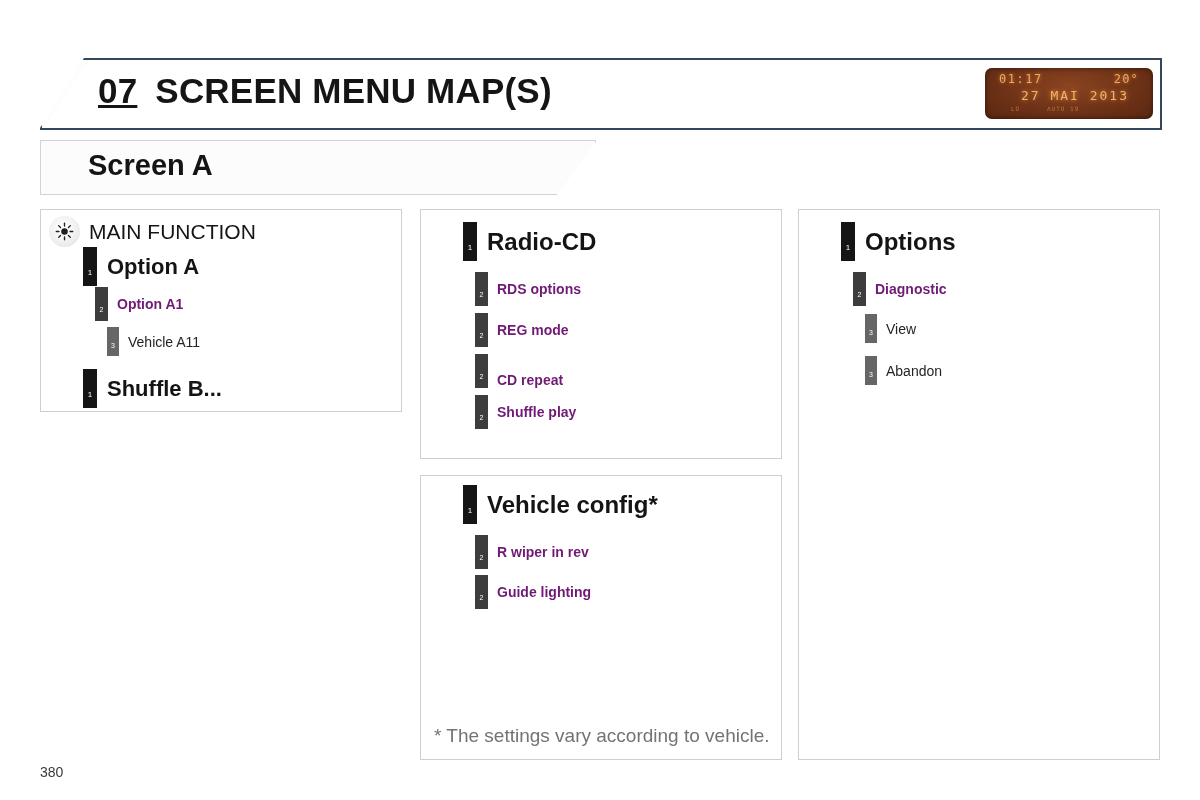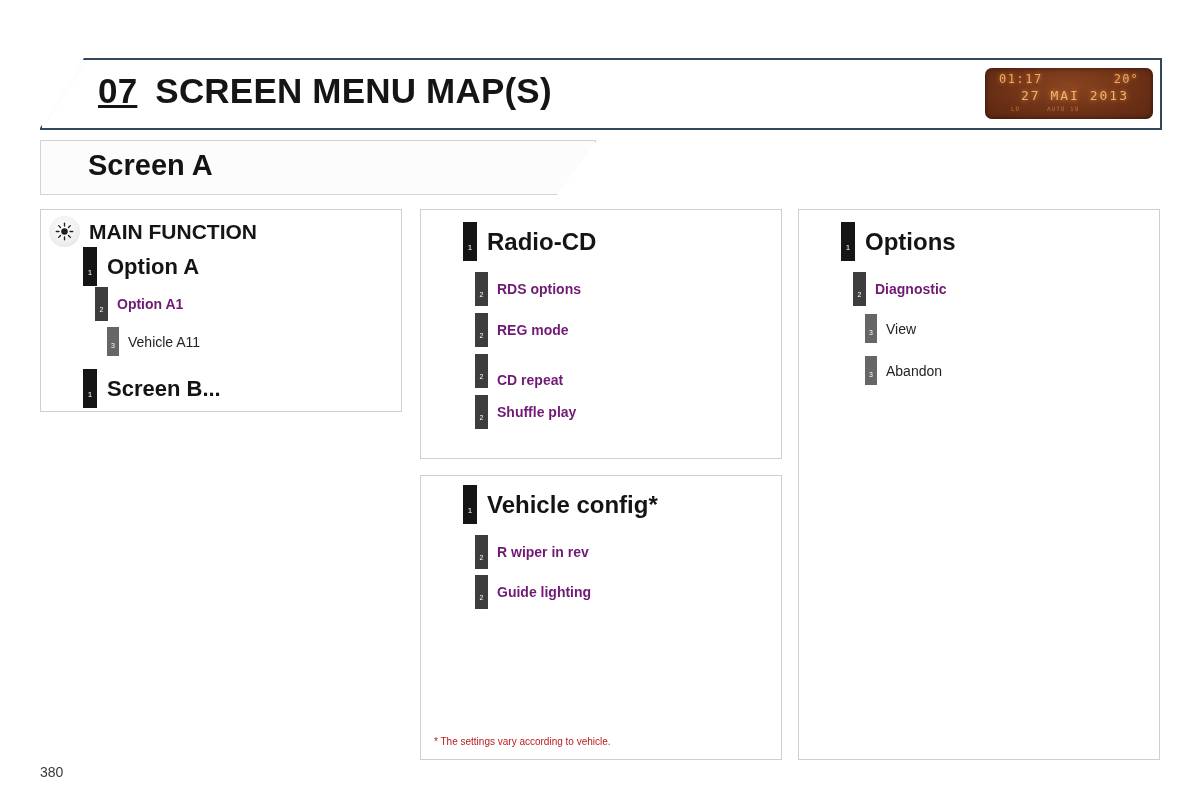--- a/index.html
+++ b/index.html
@@ -166,21 +166,21 @@
     background: radial-gradient(circle at 45% 40%, #ffffff 0%, #f0f0f0 55%, #dddddd 100%);
     display: flex;
     align-items: center;
     justify-content: center;
     flex: none;
   }
   .sun-icon svg { display: block; }
   .mf-title {
     margin-left: 9px;
     font-size: 21px;
-    font-weight: bold;
+    font-weight: normal;
     color: #151515;
     white-space: nowrap;
   }
 
   
   .tree { position: absolute; left: 0; top: 0; width: 100%; }
   .row {
     position: absolute;
     display: flex;
     align-items: center;
@@ -235,22 +235,22 @@
   
   .row.head .row-label {
     font-size: 24px;
     font-weight: bold;
   }
 
   .footnote {
     position: absolute;
     left: 13px;
     bottom: 12px;
-    font-size: 10px;
-    color: #b91c1c;
+    font-size: 19px;
+    color: #737373;
     white-space: nowrap;
     text-align: center;
   }
 
   .page-number {
     position: absolute;
     left: 40px;
     top: 764px;
     font-size: 14px;
     color: #3a3a3a;
@@ -307,21 +307,21 @@
       <div class="row lvl2" style="left: 54px; top: 77px;">
         <span class="marker lvl2" style="background: rgb(61, 61, 61);">2</span>
         <span class="row-label">Option A1</span>
       </div>
       <div class="row lvl3" style="left: 66px; top: 117px;">
         <span class="marker lvl3" style="background: rgb(102, 102, 102);">3</span>
         <span class="row-label">Vehicle A11</span>
       </div>
       <div class="row lvl1" style="left: 42px; top: 159px;">
         <span class="marker lvl1" style="background: rgb(21, 21, 21);">1</span>
-        <span class="row-label">Screen B...</span>
+        <span class="row-label">Shuffle B...</span>
       </div>
     </div>
 </div>
 
 <div class="panel" id="panel-radio">
   <div class="tree" id="tree-radio">
       <div class="row lvl1 head" style="left: 42px; top: 12px;">
         <span class="marker lvl1" style="background: rgb(21, 21, 21);">1</span>
         <span class="row-label">Radio-CD</span>
       </div>

